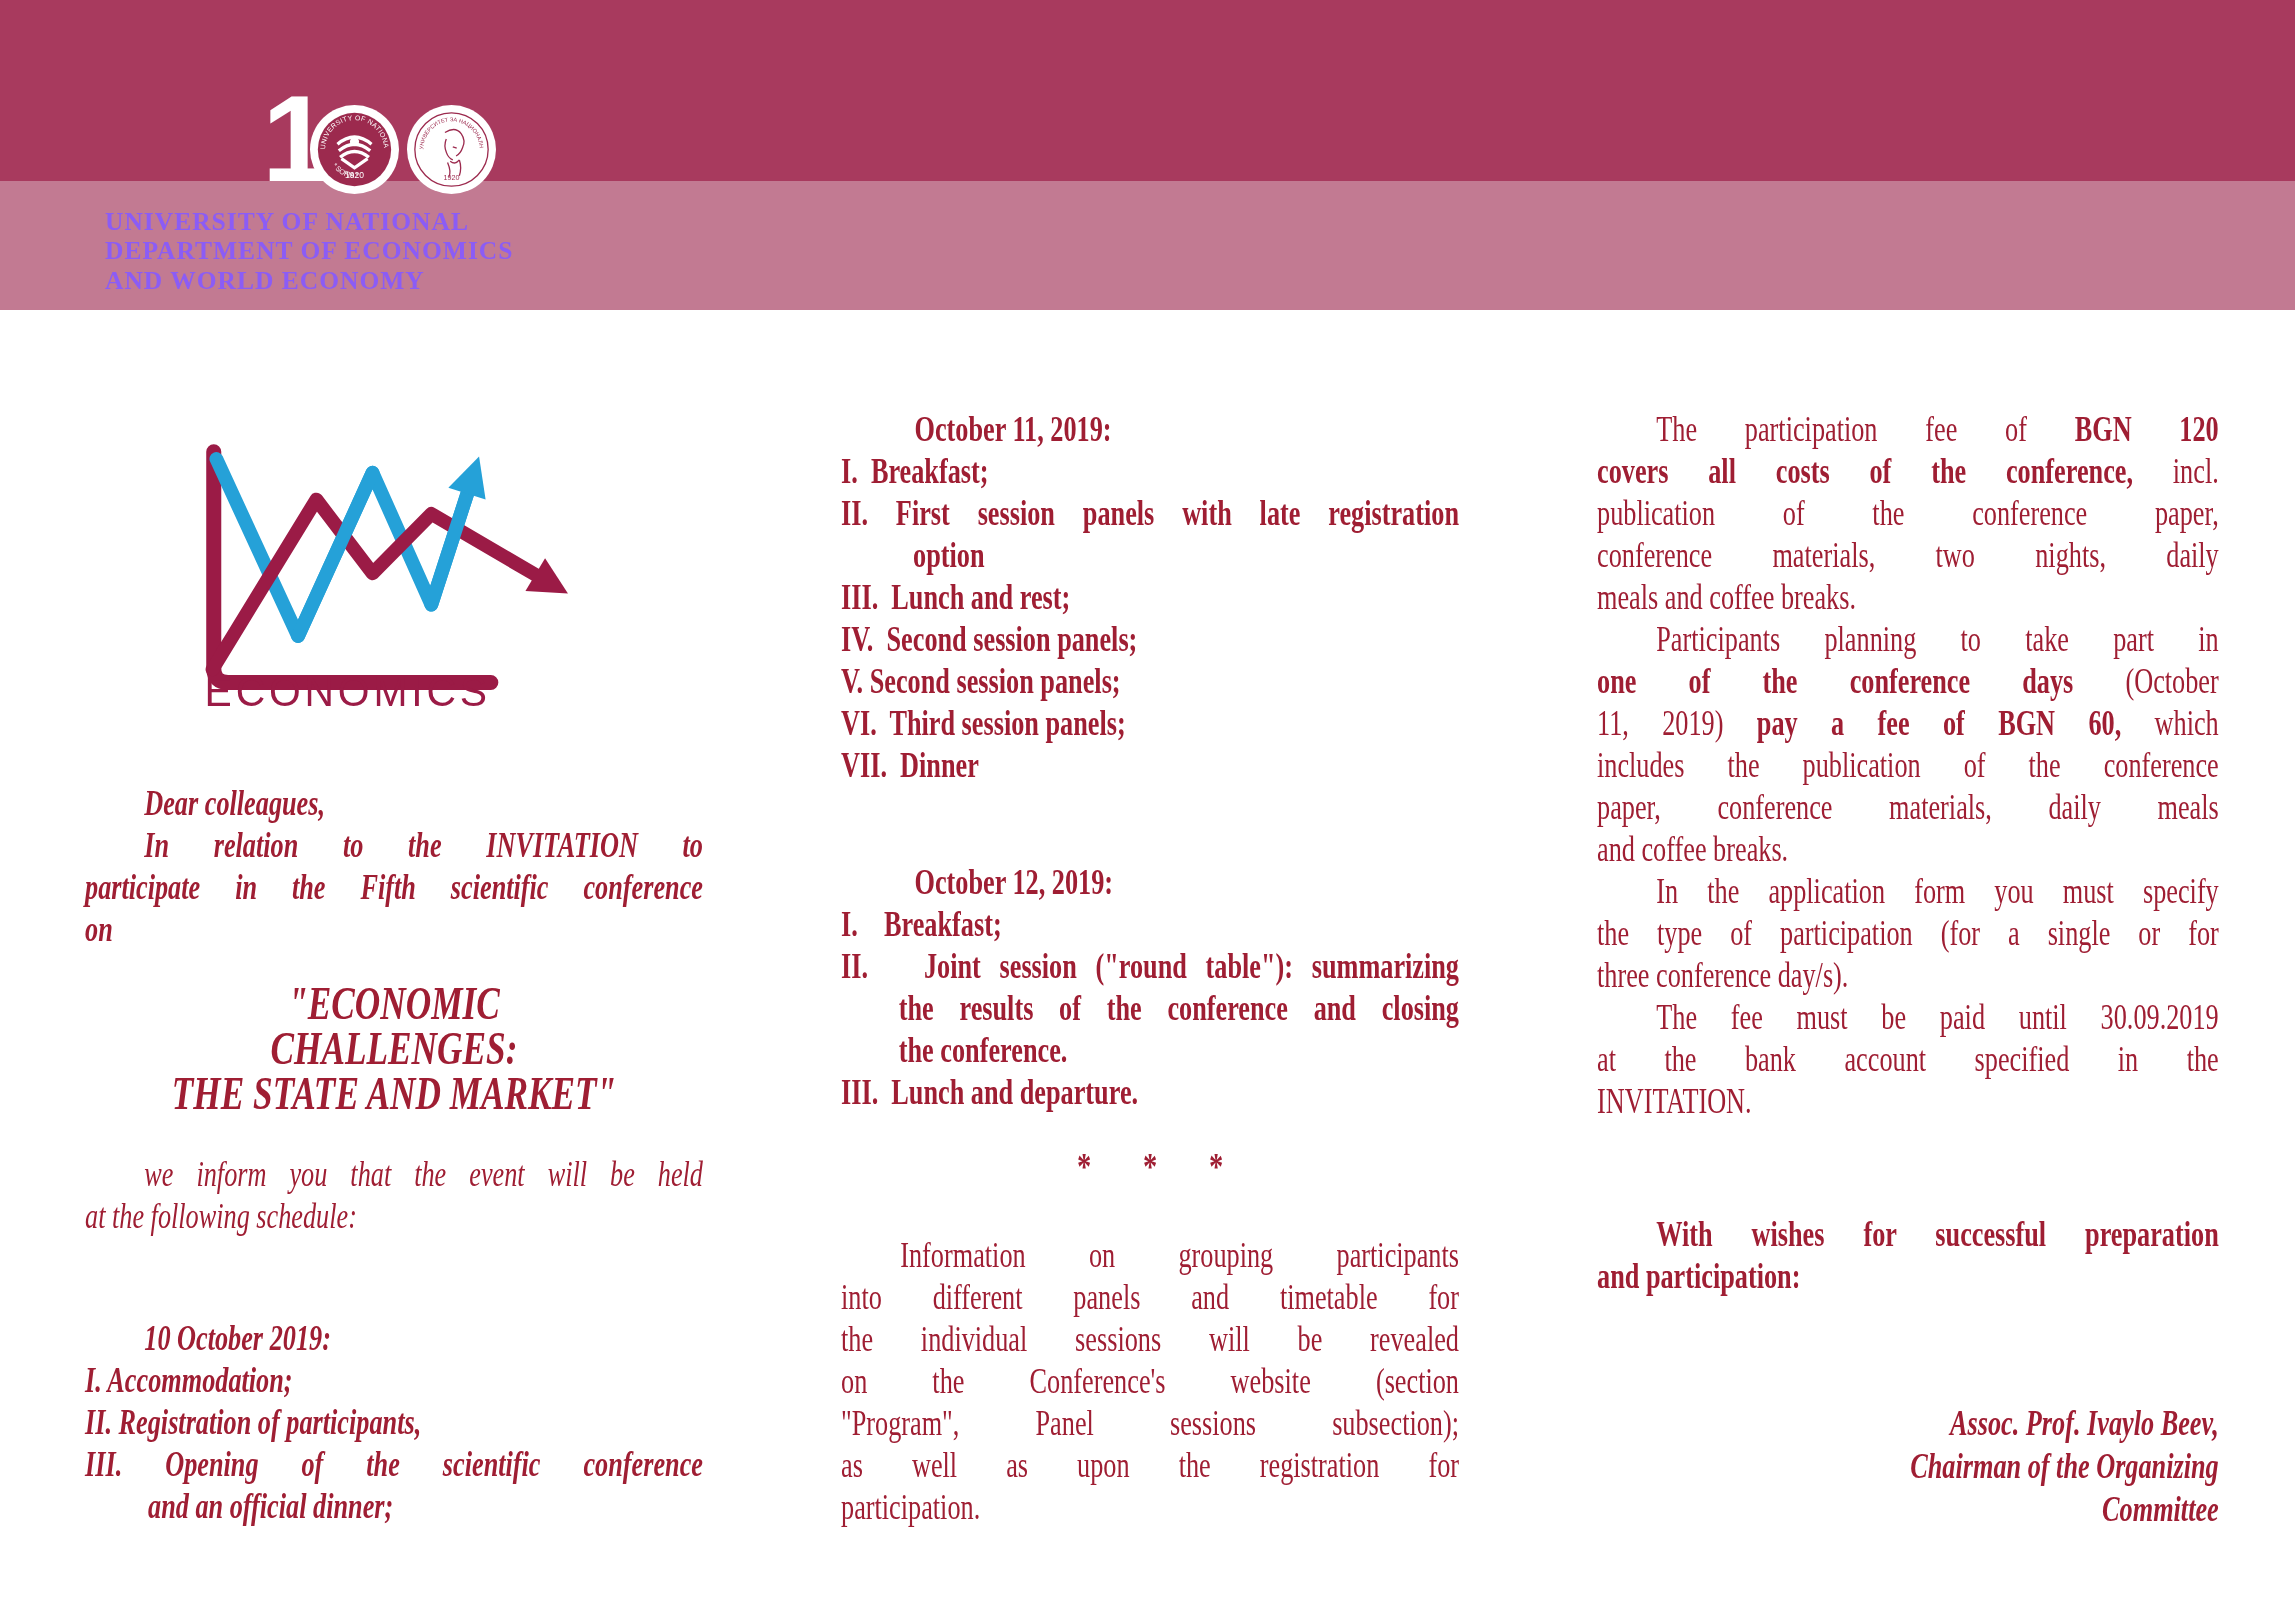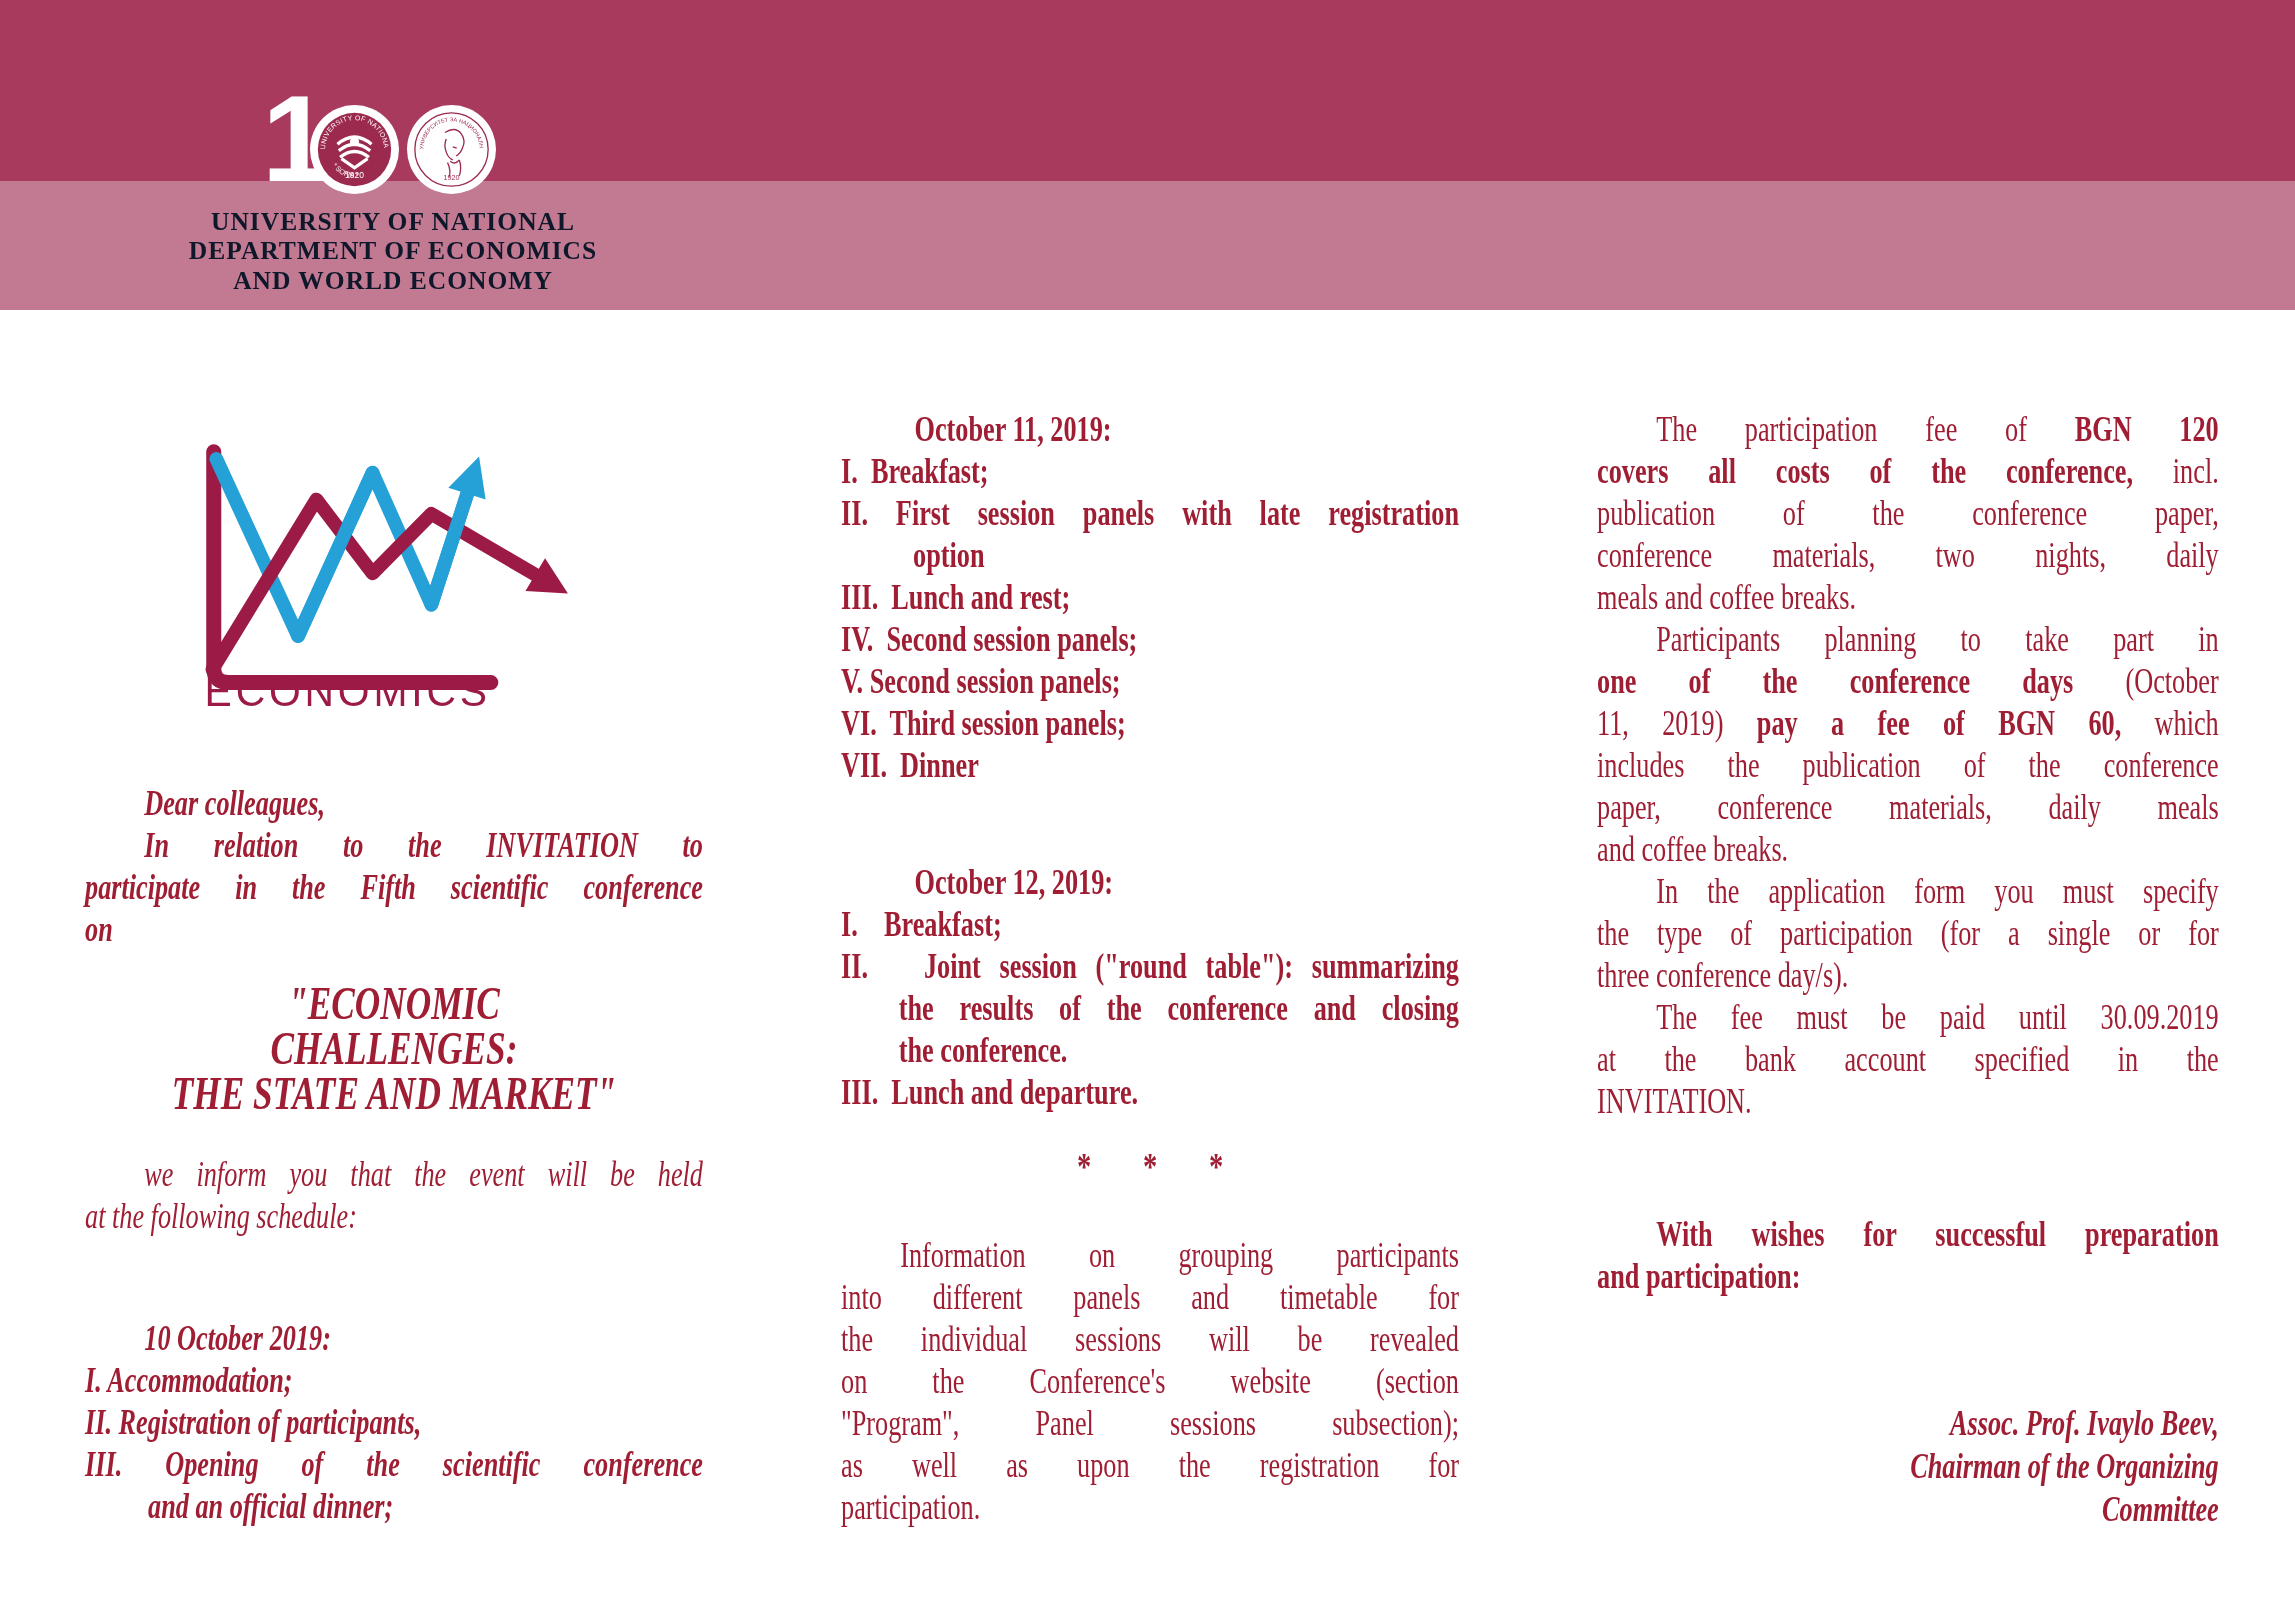--- a/index.html
+++ b/index.html
@@ -11,22 +11,22 @@
   .band-light{position:absolute;left:0;top:181px;width:2295px;height:129px;background:#c27a92;}
 
   
   .logo-one{position:absolute;left:262px;top:77px;width:59px;height:131px;
             color:#ffffff;font-family:"Liberation Sans",sans-serif;
             font-size:123px;line-height:123px;font-weight:bold;}
   .seal{position:absolute;top:105px;width:89px;height:89px;}
   .seal1{left:310px;}
   .seal2{left:407px;}
 
-  .hdr-text{position:absolute;left:105px;top:207px;width:576px;text-align:center;
-            color:#0f172a;font-weight:bold;font-size:25.5px;line-height:29.4px;letter-spacing:1px;}
+  .hdr-text{position:absolute;left:105px;top:207px;width:576px;text-align:left;
+            color:#8b5cf6;font-weight:bold;font-size:25.5px;line-height:29.4px;letter-spacing:1px;}
 
   
   .chart-logo{position:absolute;left:195px;top:442px;width:393px;height:281px;}
 
   
   .col{position:absolute;top:0;height:1623px;}
   .col1{left:85px;width:618px;font-style:italic;}
   .col2{left:841px;width:618px;text-decoration:underline;}
   .col3{left:1597px;width:622px;}
 

